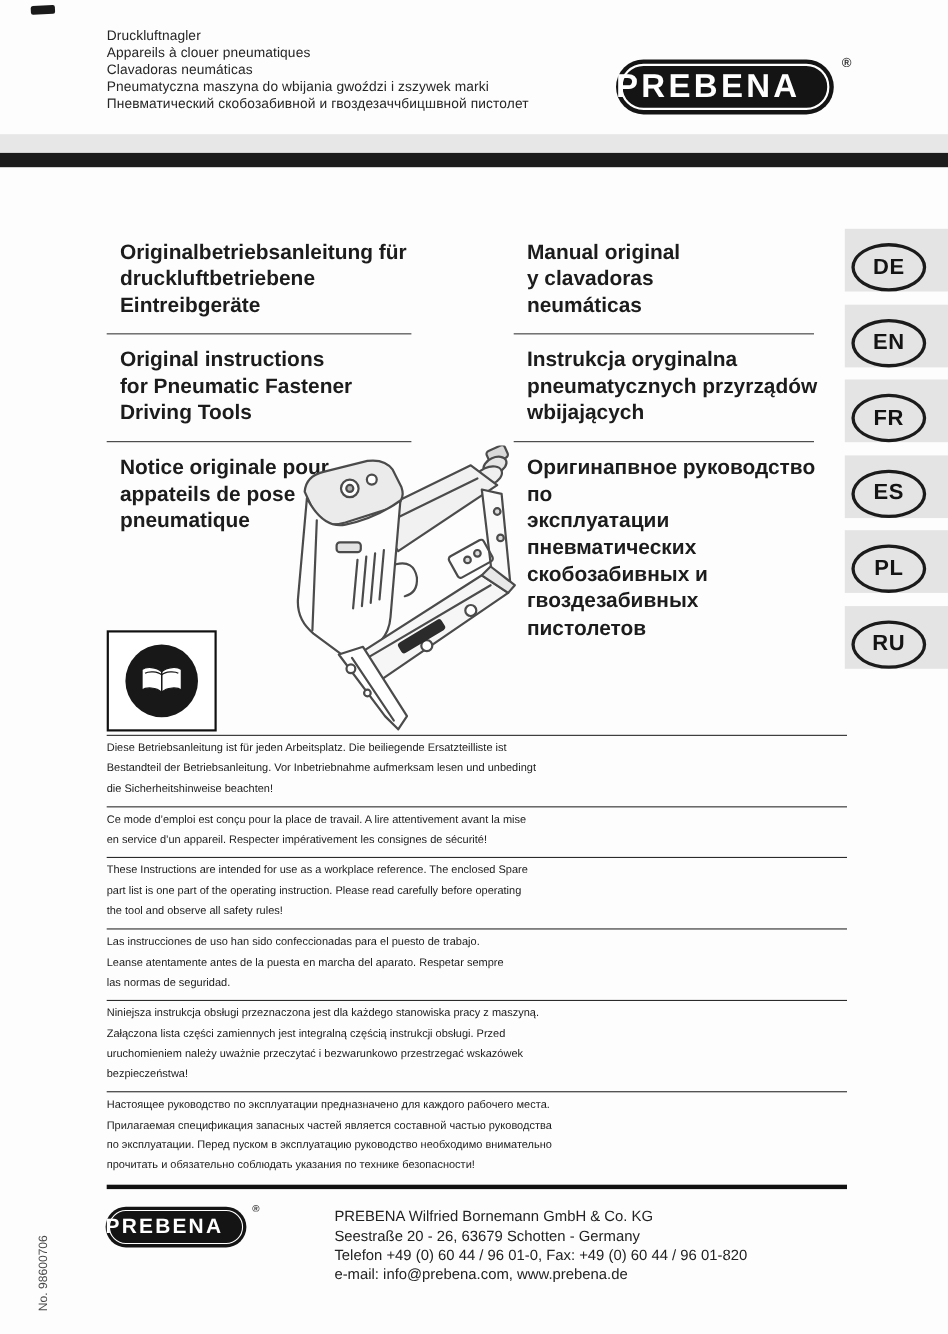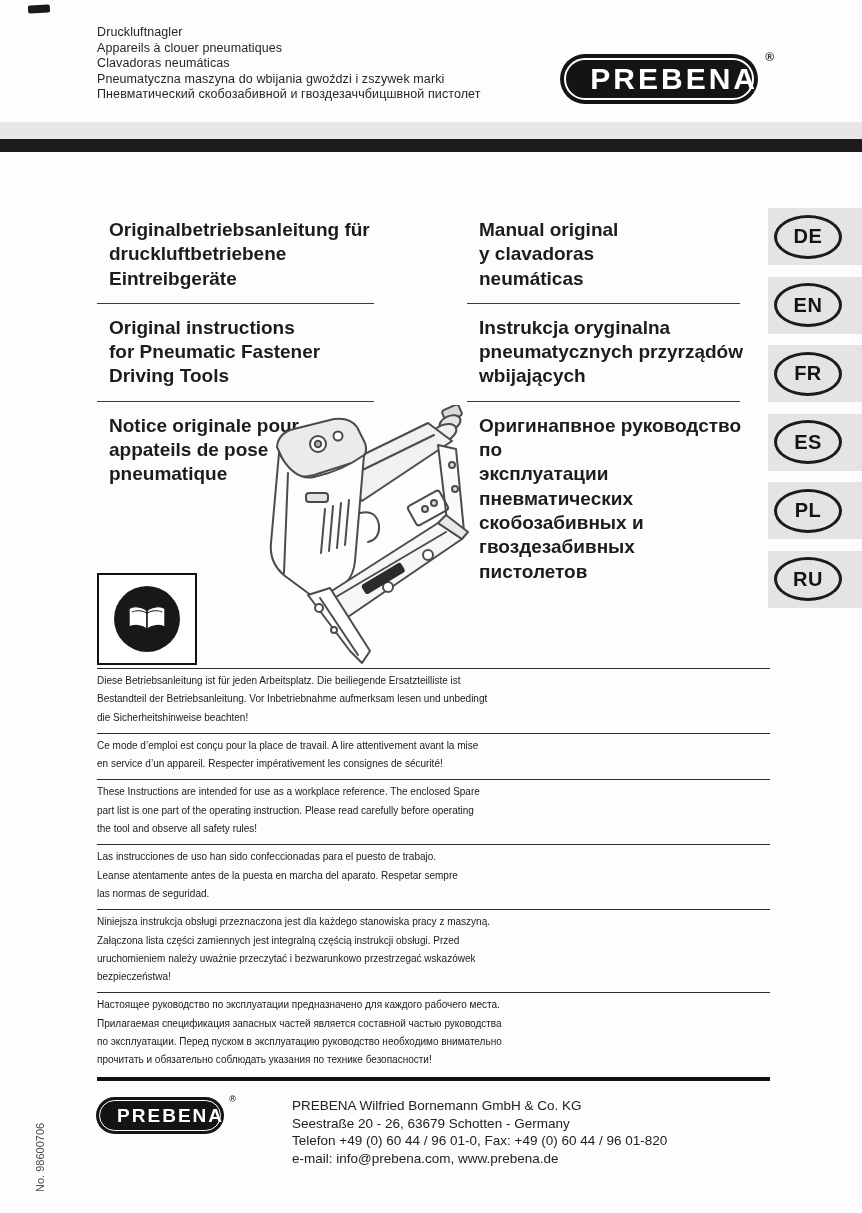--- a/index.html
+++ b/index.html
@@ -9,21 +9,21 @@
     color:#1d1d1d;overflow:hidden;position:relative;
   }
   .page{position:absolute;inset:0;background:#fdfdfd;}
 
   
   .corner-mark{position:absolute;left:28px;top:5px;width:22px;height:8px;background:#1a1a1a;border-radius:2px;transform:rotate(-3deg);}
   .header-lines{position:absolute;left:97px;top:25px;font-size:12.5px;line-height:15.6px;color:#262626;letter-spacing:0.1px;}
   .header-lines div{white-space:nowrap;}
 
   .logo{position:absolute;}
-  .logo-pill{position:relative;background:#141414;border-radius:999px;display:flex;align-items:center;justify-content:flex-end;}
+  .logo-pill{position:relative;background:#141414;border-radius:999px;display:flex;align-items:center;justify-content:flex-start;}
   .logo-pill::before{content:"";position:absolute;inset:4px;border:2px solid #fff;border-radius:999px;}
   .logo-text{position:relative;color:#fff;font-weight:bold;letter-spacing:3px;}
   .logo-reg{position:absolute;color:#333;font-weight:bold;}
   .logo-header{left:560px;top:54px;}
   .logo-header .logo-pill{width:198px;height:50px;}
   .logo-header .logo-text{font-size:30px;}
   .logo-header .logo-reg{right:-16px;top:-4px;font-size:12px;}
   .logo-footer{left:96px;top:1097px;}
   .logo-footer .logo-pill{width:128px;height:37px;}
   .logo-footer .logo-pill::before{inset:3px;border-width:1.5px;}
@@ -36,35 +36,35 @@
   
   .titles-left{position:absolute;left:97px;top:206px;width:368px;}
   .titles-right{position:absolute;left:467px;top:206px;width:298px;}
   .title{font-size:19px;font-weight:bold;line-height:24.3px;margin:12px;white-space:pre-line;color:#1c1c1c;}
   .t-sep{border-top:1.6px solid #3a3a3a;margin:6px 0 7px 0;}
   .titles-left .t-sep{width:277px;}
   .titles-right .t-sep{width:273px;}
 
   
   .badges{position:absolute;left:768px;top:208px;width:94px;}
-  .badge-box{width:94px;height:57px;background:#e4e4e4;margin-bottom:11.5px;display:flex;align-items:center;}
+  .badge-box{width:94px;height:57px;background:#e4e4e4;margin-bottom:11.5px;display:flex;align-items:flex-end;}
   .badge-oval{display:flex;align-items:center;justify-content:center;margin-left:6px;width:62px;height:38px;border:3px solid #1b1b1b;border-radius:50%;font-size:20px;font-weight:bold;color:#141414;background:transparent;letter-spacing:0.5px;}
 
   
   .nailer{position:absolute;left:222px;top:405px;}
   .book-box{position:absolute;left:97px;top:573px;width:96px;height:88px;border:2.5px solid #111;display:flex;align-items:center;justify-content:center;background:#fff;}
   .book-circle{width:66px;height:66px;border-radius:50%;background:#181818;display:flex;align-items:center;justify-content:center;}
 
   
   .notices{position:absolute;left:97px;top:668px;width:673px;}
   .notice{border-top:1.6px solid #2b2b2b;padding:3px 0 6px 0;font-size:10px;line-height:18.3px;color:#1a1a1a;white-space:pre-line;}
   .thick-rule{height:4px;background:#111;margin-top:1px;}
 
   
-  .footer-address{position:absolute;left:292px;top:1097px;font-size:13.5px;line-height:17.6px;color:#222;}
+  .footer-address{position:absolute;left:304px;top:1097px;font-size:13.5px;line-height:17.6px;color:#222;}
   .vertical-no{position:absolute;left:34px;top:1192px;width:118px;transform:rotate(-90deg);transform-origin:0 0;font-size:11px;color:#4a4a4a;white-space:nowrap;}
 </style>
 </head>
 <body>
 
 <div class="page">
 
   <div class="corner-mark"></div>
 
   <div class="header-lines">

